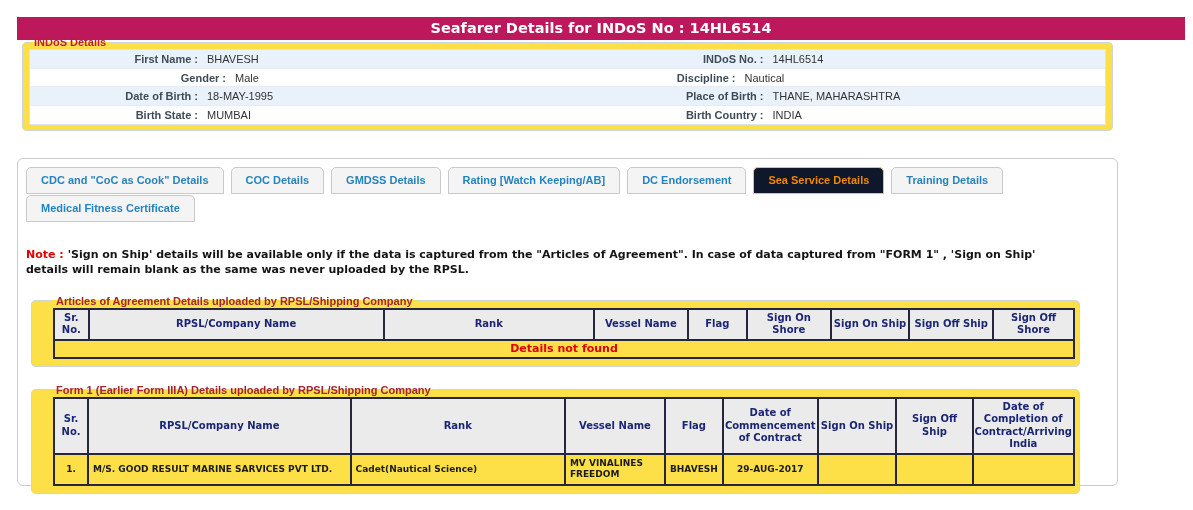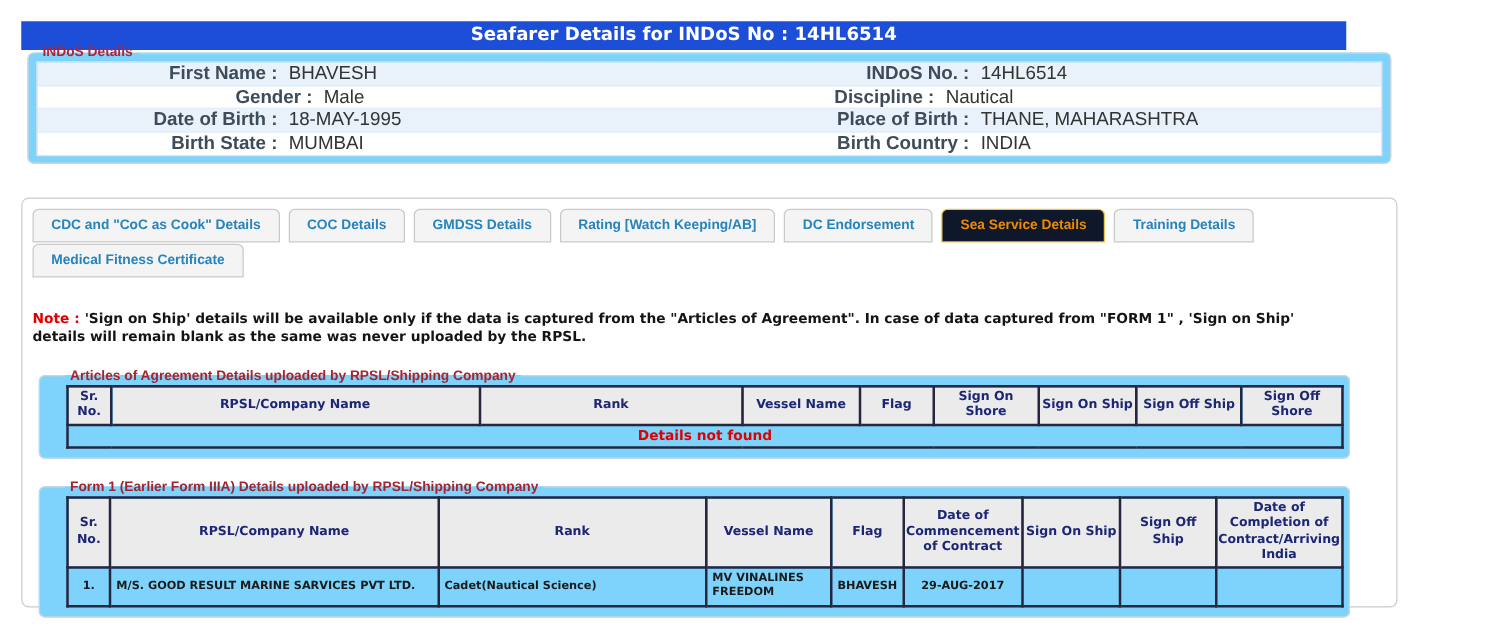--- a/index.html
+++ b/index.html
@@ -4,32 +4,32 @@
 <style>
   * { box-sizing: border-box; }
   html, body { margin:0; padding:0; }
   body {
     width:1193px; height:510px; background:#ffffff; position:relative;
     font-family:"Liberation Sans", sans-serif; overflow:hidden;
   }
 
   
   .titlebar {
-    position:absolute; left:17px; top:17px; width:1060px; height:23px;
-    background:#1d4ed8; color:#ffffff; text-align:center;
+    position:absolute; left:17px; top:17px; width:1168px; height:23px;
+    background:#be185d; color:#ffffff; text-align:center;
     font-family:"DejaVu Sans", sans-serif; font-weight:bold; font-size:14.5px; line-height:23px;
   }
 
   
-  fieldset { border:1px solid #cdd5dc; border-radius:5px; margin:0; background:#7dd3fc; }
+  fieldset { border:1px solid #cdd5dc; border-radius:5px; margin:0; background:#fde047; }
   legend { font-weight:bold; font-size:11px; padding:0 4px; }
   .indos-fs { position:absolute; left:22px; top:36px; width:1091px; padding:1px 6px 5px 6px; }
   .indos-fs legend { color:#b22237; margin-left:1px; }
   .indos-rows { border:1px solid #dde4ec; }
-  .indos-row { display:flex; height:18.5px; line-height:18px; font-size:15px; border-bottom:1px solid #e6ecf3; background:#ffffff;padding-left:24px; }
+  .indos-row { display:flex; height:18.5px; line-height:18px; font-size:11px; border-bottom:1px solid #e6ecf3; background:#ffffff; }
   .indos-row:nth-child(odd) { background:#e9f1fa; }
   .indos-row:last-child { border-bottom:none; }
   .pair { display:flex; width:50%; }
   .lbl { font-weight:bold; color:#3e4c59; text-align:right; flex:0 0 168px; }
   .pair.right .lbl { flex:0 0 196px; }
   .val { margin-left:9px; color:#333333; }
 
   
   .panel {
     position:absolute; left:17px; top:158px; width:1101px; height:328px;

